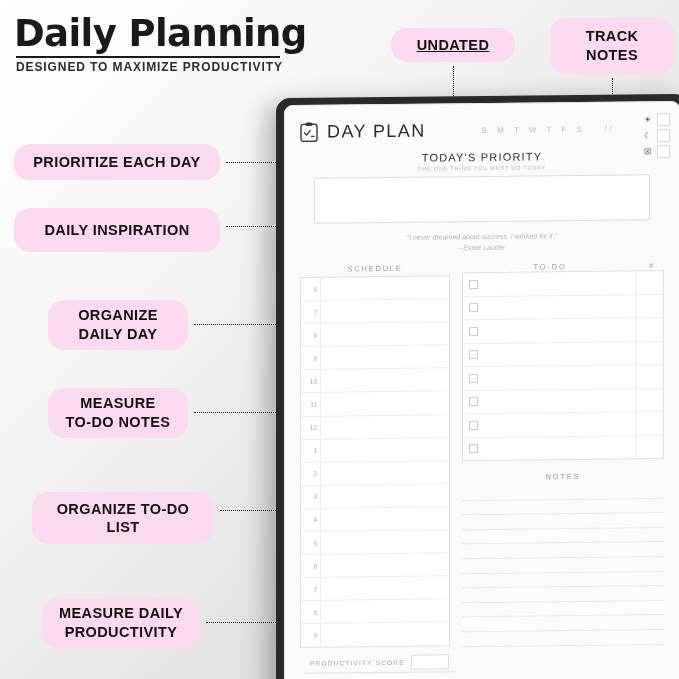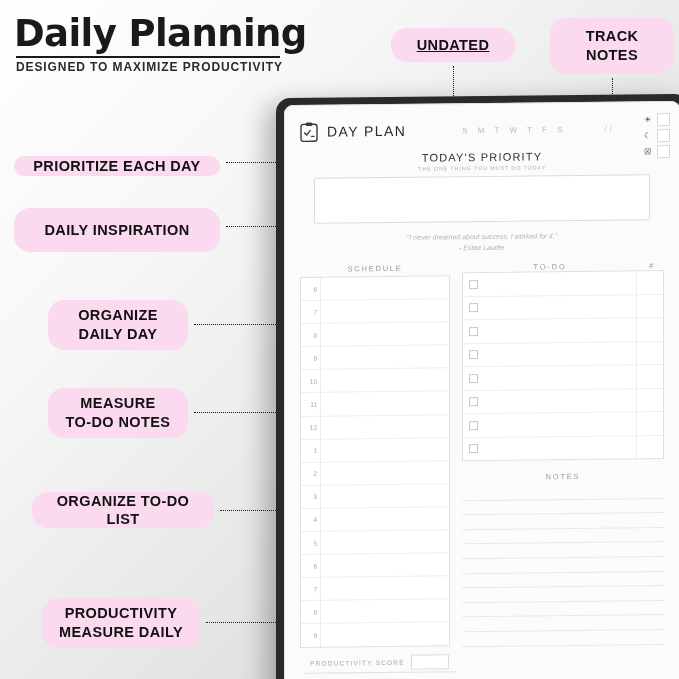--- a/index.html
+++ b/index.html
@@ -86,21 +86,21 @@
   }
   .sheet{
     position:absolute;inset:0;
     padding:14px 16px 0 16px;
     box-sizing:border-box;
     color:#3a3a3a;
   }
   
   .pl-head{display:flex;align-items:center;gap:8px;height:26px;}
   .pl-icon{width:19px;height:21px;position:relative;flex:none;}
-  .pl-title{font-size:14px;letter-spacing:1.4px;color:#2c2c2c;font-weight:normal;}
+  .pl-title{font-size:18px;letter-spacing:1.4px;color:#2c2c2c;font-weight:normal;}
   .dow{
     margin-left:48px;font-size:8px;letter-spacing:4px;color:#b9b9b9;
   }
   .date-slots{margin-left:auto;display:flex;align-items:center;gap:6px;font-size:9px;color:#c9c9c9;padding-right:52px;}
   .habit-col{
     position:absolute;right:10px;top:12px;display:flex;flex-direction:column;gap:3px;
   }
   .habit-row{display:flex;align-items:center;gap:4px;}
   .habit-ic{width:11px;height:11px;display:flex;align-items:center;justify-content:center;font-size:8px;color:#4a4a4a;}
   .habit-box{width:11px;height:11px;border:1px solid #d8d8d8;background:#fff;}
@@ -155,21 +155,21 @@
     <span>UNDATED</span>
   </div>
   <div class="arrow-v" style="left:453px;top:66px;height:44px;"></div>
 
   <div class="pill two-line" style="left:550px;top:18px;width:124px;height:56px;flex-direction:column;">
     <span>TRACK</span>
     <span>NOTES</span>
   </div>
   <div class="arrow-v" style="left:612px;top:78px;height:36px;"></div>
 
-  <div class="pill" style="left:14px;top:156px;width:206px;height:20px;">
+  <div class="pill" style="left:14px;top:144px;width:206px;height:36px;">
     <span>PRIORITIZE EACH DAY</span>
   </div>
   <div class="arrow" style="left:226px;top:162px;width:68px;"></div>
 
   <div class="pill" style="left:14px;top:208px;width:206px;height:44px;">
     <span>DAILY INSPIRATION</span>
   </div>
   <div class="arrow" style="left:226px;top:226px;width:150px;"></div>
 
   <div class="pill two-line" style="left:48px;top:300px;width:140px;height:50px;flex-direction:column;">
@@ -177,29 +177,29 @@
     <span>DAILY DAY</span>
   </div>
   <div class="arrow" style="left:194px;top:324px;width:108px;"></div>
 
   <div class="pill two-line" style="left:48px;top:388px;width:140px;height:50px;flex-direction:column;">
     <span>MEASURE</span>
     <span>TO-DO NOTES</span>
   </div>
   <div class="arrow" style="left:194px;top:412px;width:310px;"></div>
 
-  <div class="pill" style="left:32px;top:492px;width:182px;height:36px;">
+  <div class="pill" style="left:32px;top:492px;width:182px;height:52px;">
     <span>ORGANIZE
 TO-DO LIST</span>
   </div>
   <div class="arrow" style="left:220px;top:510px;width:306px;"></div>
 
   <div class="pill two-line" style="left:42px;top:598px;width:158px;height:50px;flex-direction:column;">
+    <span>MEASURE DAILY</span>
     <span>PRODUCTIVITY</span>
-    <span>MEASURE DAILY</span>
   </div>
   <div class="arrow" style="left:206px;top:622px;width:120px;"></div>
 
   <div class="device"></div>
   <div class="screen">
     <div class="sheet">
 
       <div class="pl-head">
         <div class="pl-icon">
           <svg width="19" height="21" viewBox="0 0 19 21">

